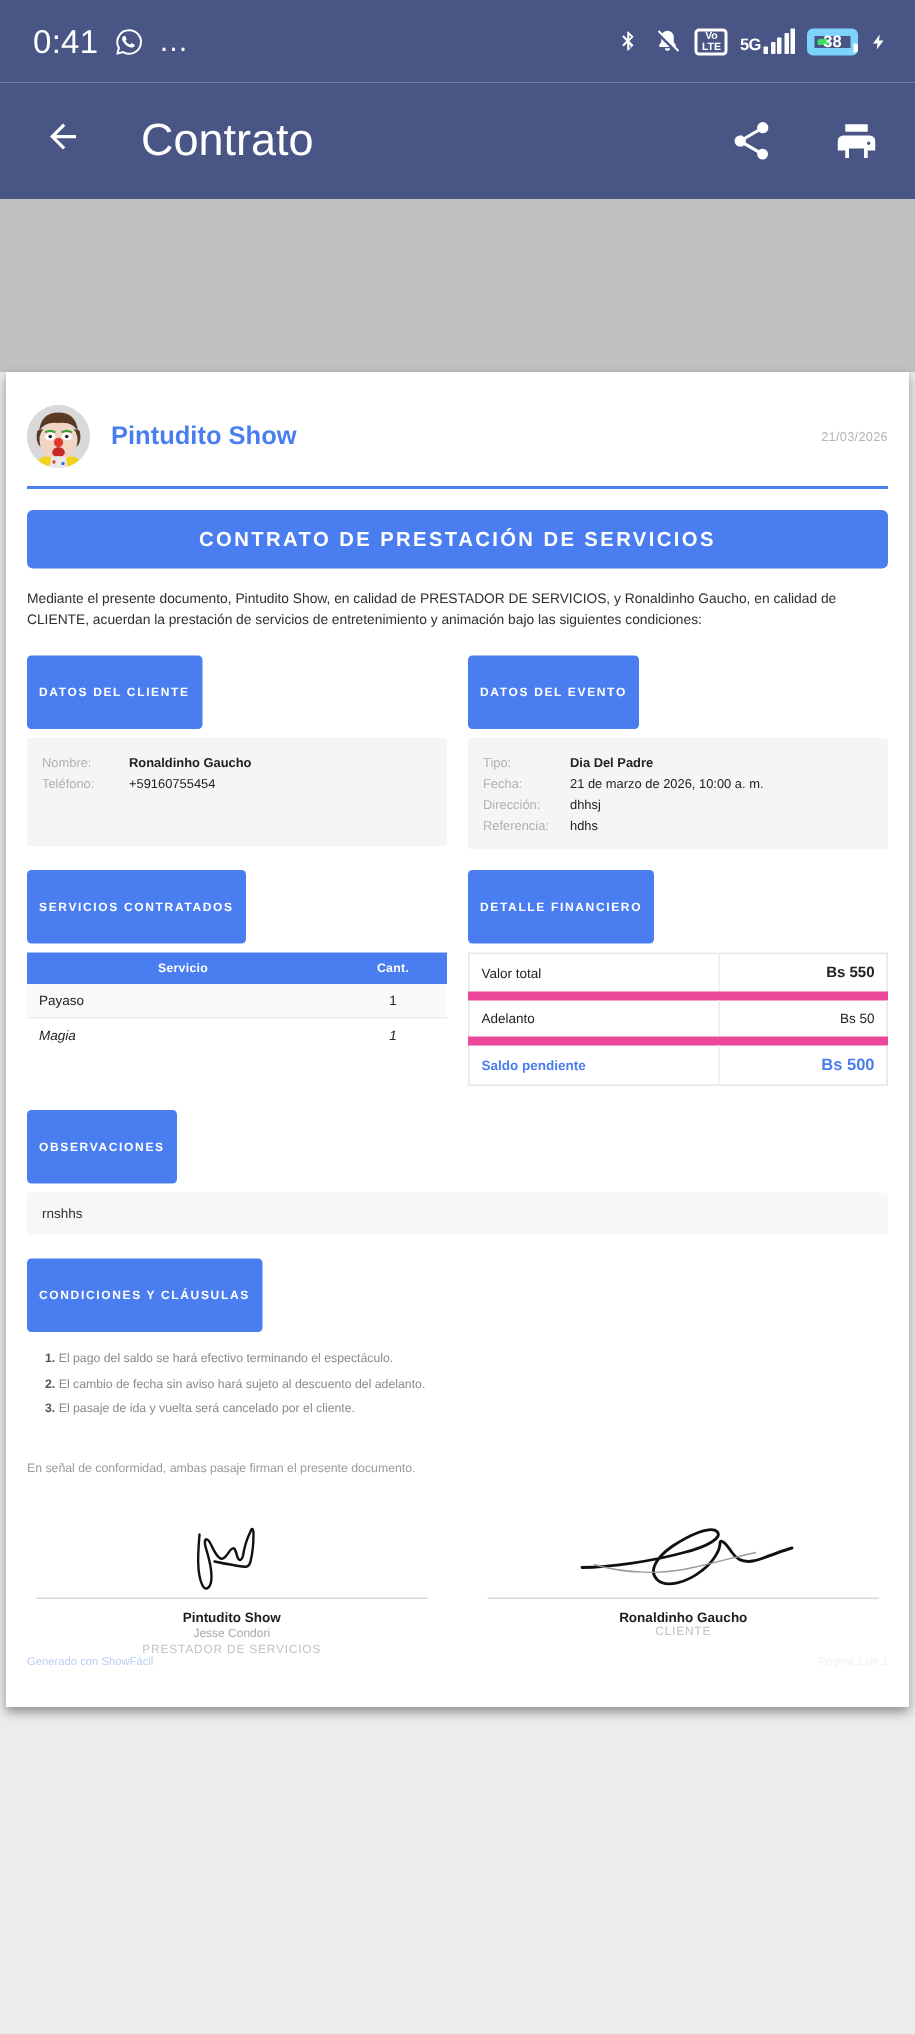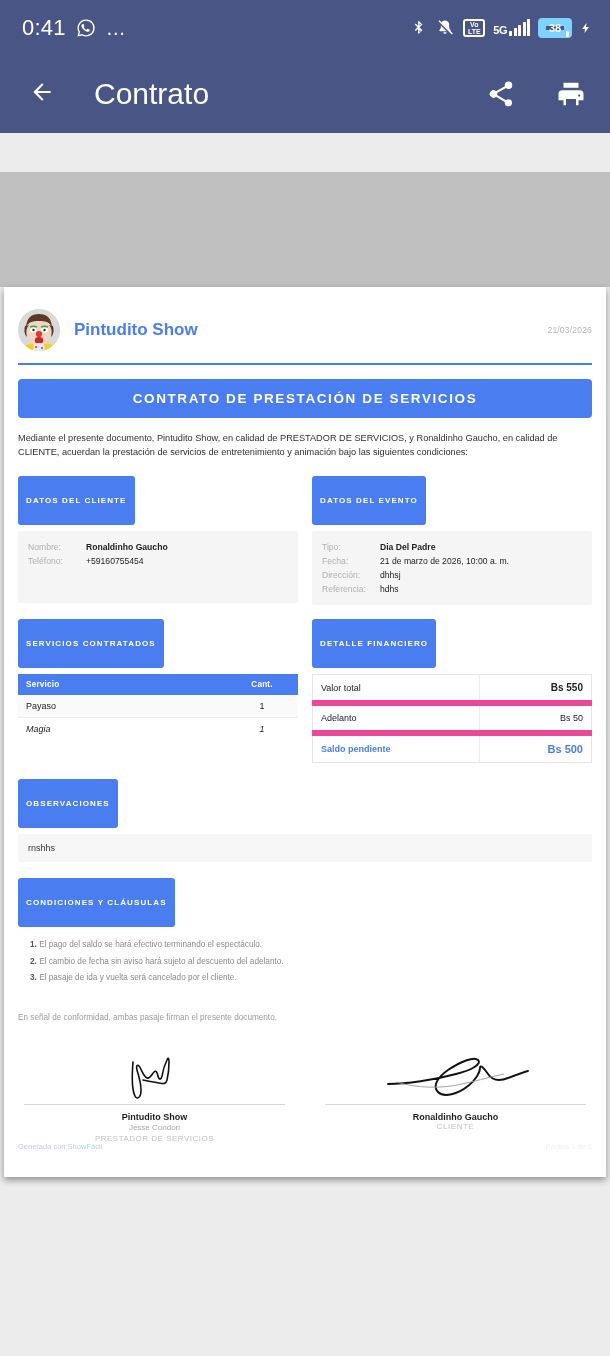--- a/index.html
+++ b/index.html
@@ -26,21 +26,21 @@
   .volte-box {
     border: 2px solid #fff; border-radius: 3px;
     width: 22px; height: 18px; display: flex; flex-direction: column;
     align-items: center; justify-content: center; line-height: 7px;
   }
   .volte-box b { font-size: 7px; font-weight: 700; display: block; }
   .fiveg { font-size: 11px; font-weight: 700; letter-spacing: -.5px; }
   .bars { display: flex; align-items: flex-end; gap: 1.5px; height: 17px; }
   .bars i { display: block; width: 3px; background: #fff; border-radius: .5px; }
   .battery {
-    width: 34px; height: 18px; border: 8px solid #7dd3fc; border-radius: 4px;
+    width: 34px; height: 18px; border: 5px solid #7dd3fc; border-radius: 4px;
     position: relative; display: flex; align-items: center;
     padding: 2px; gap: 2px;
   }
   .battery:after {
     content: ""; position: absolute; right: -5px; top: 5px;
     width: 3px; height: 6px; background: #fff; border-radius: 0 2px 2px 0;
   }
   .batt-fill { background: #3ddc62; height: 100%; border-radius: 1px; }
   .batt-num {
     position: absolute; inset: 0; display: flex; align-items: center;
@@ -53,21 +53,20 @@
     display: flex; align-items: center; padding: 0 24px 0 26px; color: #fff;
   }
   .back-arrow { font-size: 30px; line-height: 1; width: 34px; }
   .appbar-title { font-size: 30px; margin-left: 34px; flex: 1; font-weight: 400; }
   .appbar-actions { display: flex; align-items: center; gap: 40px; }
 
   
   .viewer {
     position: absolute; top: 133px; left: 0; right: 0; bottom: 0;
     background: #ececec;
-    margin-top: 39px;
   }
   .viewer-topband { height: 115px; background: #c0c0c0; }
 
   
   .paper {
     position: absolute; top: 115px; left: 4px; right: 4px;
     height: 890px; background: #ffffff;
     box-shadow: 0 3px 7px rgba(0,0,0,.40);
     padding: 22px 14px 0 14px;
   }
@@ -106,21 +105,21 @@
   .inforow .k { color: #b0b0b0; width: 58px; flex: 0 0 58px; }
   .inforow .v { color: #222; }
   .inforow .v.b { font-weight: 700; }
   .infobox.client { min-height: 72px; }
   .infobox.event { min-height: 72px; }
 
   
   table { width: 100%; border-collapse: collapse; }
   .svc th {
     background: #4a7ef0; color: #fff; font-size: 8.2px; font-weight: 700;
-    text-align: left; padding: 6px 8px; letter-spacing: .2px;
+    text-align: center; padding: 6px 8px; letter-spacing: .2px;
   }
   .svc th.num, .svc td.num { text-align: center; width: 72px; }
   .svc td {
     font-size: 9px; color: #222; padding: 6px 8px;
     border-bottom: 1px solid #ededed; background: #fff;
   }
   .svc tr:nth-child(odd) td { background: #fafafa; }
   .svc tr:last-child td { border-bottom: none; font-style: italic; }
 
   .fin { border: 1px solid #e6e6e6; }

